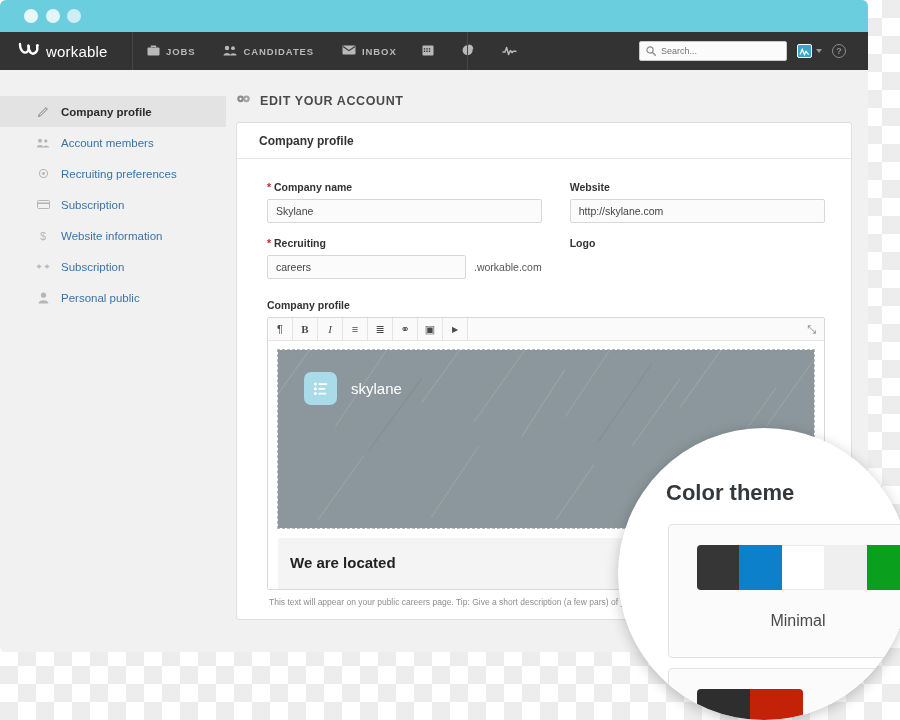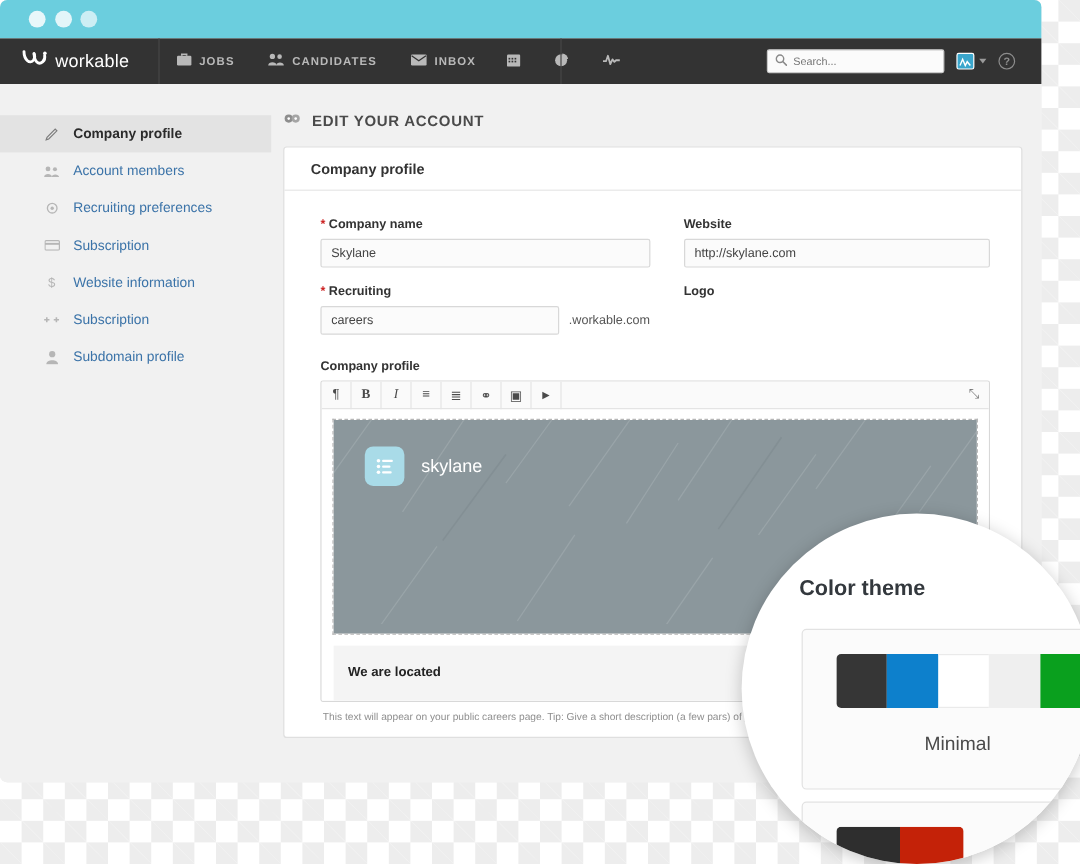--- a/index.html
+++ b/index.html
@@ -218,41 +218,41 @@
   #hero-name { color: #ffffff; font-size: 15px; }
   #edit-pill {
     position: absolute; right: 24px; bottom: 36px;
     background: #111111; color: #ffffff;
     font-size: 8.5px; font-weight: bold;
     padding: 4px 8px; border-radius: 2px;
   }
   #we-are-located {
     background: #f4f4f4;
     padding: 16px 0 18px 12px;
-    font-size: 11px; font-weight: bold; color: #222;
+    font-size: 15px; font-weight: bold; color: #222;
     margin-top: 10px;
   }
   #editor-hint {
     font-size: 8.5px; color: #8e8e8e;
     padding: 7px 0 12px 2px;
   }
 
   
   #magnifier {
     position: absolute;
     left: 618px; top: 428px;
     width: 292px; height: 292px;
     border-radius: 50%;
     background: #ffffff;
     box-shadow: 0 3px 14px rgba(0,0,0,.22);
     overflow: hidden;
   }
   #mag-title {
     position: absolute; left: 48px; top: 52px;
-    font-size: 18px; font-weight: bold; color: #33383d;
+    font-size: 22px; font-weight: bold; color: #33383d;
   }
   .theme-card {
     position: absolute; left: 50px;
     width: 260px;
     background: #fbfbfb;
     border: 1px solid #e2e2e2; border-radius: 4px;
   }
   #theme-card-1 { top: 96px; height: 134px; }
   #theme-card-2 { top: 240px; height: 134px; }
   .swatch-row {
@@ -451,21 +451,21 @@
         <span>Subscription</span>
       </div>
 
       <div class="side-item">
         <span class="side-ico">
           <svg width="11" height="12" viewBox="0 0 11 12">
             <circle cx="5.5" cy="3.2" r="2.6" fill="#b6b6b6"></circle>
             <path d="M0.6 11.5 C0.6 7.2, 10.4 7.2, 10.4 11.5 Z" fill="#b6b6b6"></path>
           </svg>
         </span>
-        <span>Subdomain profile</span>
+        <span>Personal public</span>
       </div>
     </div>
 
     <div id="main">
 
       <div id="page-title">
         <span>
           <svg width="15" height="14" viewBox="0 0 15 14">
             <circle cx="4.6" cy="6.8" r="3.4" fill="#8d8d8d"></circle>
             <circle cx="10.4" cy="6.8" r="3.4" fill="#a5a5a5"></circle>

